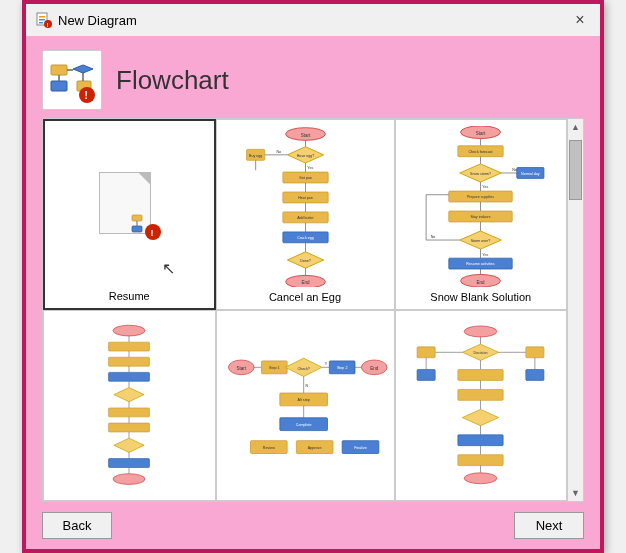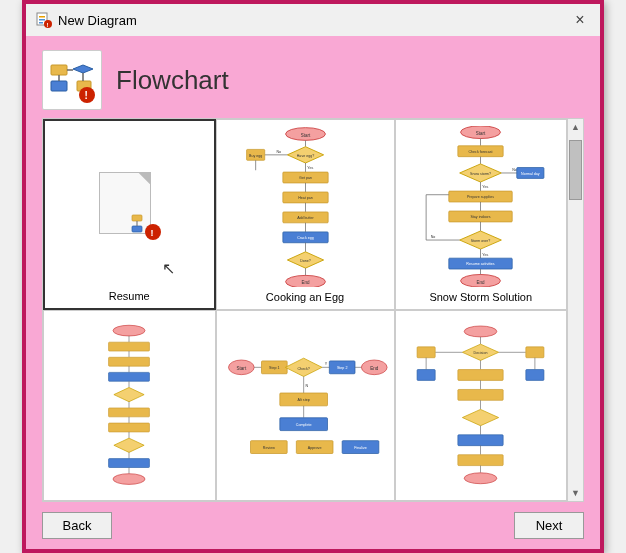--- a/index.html
+++ b/index.html
@@ -307,21 +307,21 @@
             <rect x="55" y="118" width="50" height="12" rx="1" fill="#4a7fd4" stroke="#2a5fa4" stroke-width="0.8"></rect>
             <text x="80" y="126" text-anchor="middle" font-size="4" fill="#fff">Crack egg</text>
             <line x1="80" y1="130" x2="80" y2="140" stroke="#666" stroke-width="0.8"></line>
             <polygon points="80,140 100,149 80,158 60,149" fill="#f4d070" stroke="#c8a000" stroke-width="1"></polygon>
             <text x="80" y="151" text-anchor="middle" font-size="4" fill="#333">Done?</text>
             <line x1="80" y1="158" x2="80" y2="168" stroke="#666" stroke-width="0.8"></line>
             <ellipse cx="80" cy="173" rx="22" ry="7" fill="#f4a0a0" stroke="#c44" stroke-width="1"></ellipse>
             <text x="80" y="176" text-anchor="middle" font-size="5" fill="#333">End</text>
           </svg>
         </div>
-        <div class="template-label">Cooking an Egg</div>
+        <div class="template-label">Cancel an Egg</div>
       </div>
 
       <div class="template-item">
         <div class="template-preview">
           <svg viewBox="0 0 160 180" width="145" height="165">
             <ellipse cx="80" cy="8" rx="22" ry="7" fill="#f4a0a0" stroke="#c44" stroke-width="1"></ellipse>
             <text x="80" y="11" text-anchor="middle" font-size="5" fill="#333">Start</text>
             <line x1="80" y1="15" x2="80" y2="23" stroke="#666" stroke-width="0.8"></line>
             <rect x="55" y="23" width="50" height="12" rx="1" fill="#e8b84b" stroke="#c8982b" stroke-width="0.8"></rect>
             <text x="80" y="31" text-anchor="middle" font-size="4" fill="#333">Check forecast</text>
@@ -351,21 +351,21 @@
             <text x="25" y="125" font-size="4" fill="#333">No</text>
             <line x1="80" y1="137" x2="80" y2="147" stroke="#666" stroke-width="0.8"></line>
             <text x="82" y="145" font-size="4" fill="#333">Yes</text>
             <rect x="45" y="147" width="70" height="12" rx="1" fill="#4a7fd4" stroke="#2a5fa4" stroke-width="0.8"></rect>
             <text x="80" y="155" text-anchor="middle" font-size="4" fill="#fff">Resume activities</text>
             <line x1="80" y1="159" x2="80" y2="167" stroke="#666" stroke-width="0.8"></line>
             <ellipse cx="80" cy="172" rx="22" ry="7" fill="#f4a0a0" stroke="#c44" stroke-width="1"></ellipse>
             <text x="80" y="175" text-anchor="middle" font-size="5" fill="#333">End</text>
           </svg>
         </div>
-        <div class="template-label">Snow Storm Solution</div>
+        <div class="template-label">Snow Blank Solution</div>
       </div>
 
       <div class="template-item">
         <div class="template-preview">
           <svg viewBox="0 0 90 180" width="80" height="165">
             <ellipse cx="45" cy="8" rx="18" ry="6" fill="#f4a0a0" stroke="#c44" stroke-width="0.8"></ellipse>
             <line x1="45" y1="14" x2="45" y2="21" stroke="#666" stroke-width="0.7"></line>
             <rect x="22" y="21" width="46" height="10" rx="1" fill="#e8b84b" stroke="#c8982b" stroke-width="0.7"></rect>
             <line x1="45" y1="31" x2="45" y2="38" stroke="#666" stroke-width="0.7"></line>
             <rect x="22" y="38" width="46" height="10" rx="1" fill="#e8b84b" stroke="#c8982b" stroke-width="0.7"></rect>

